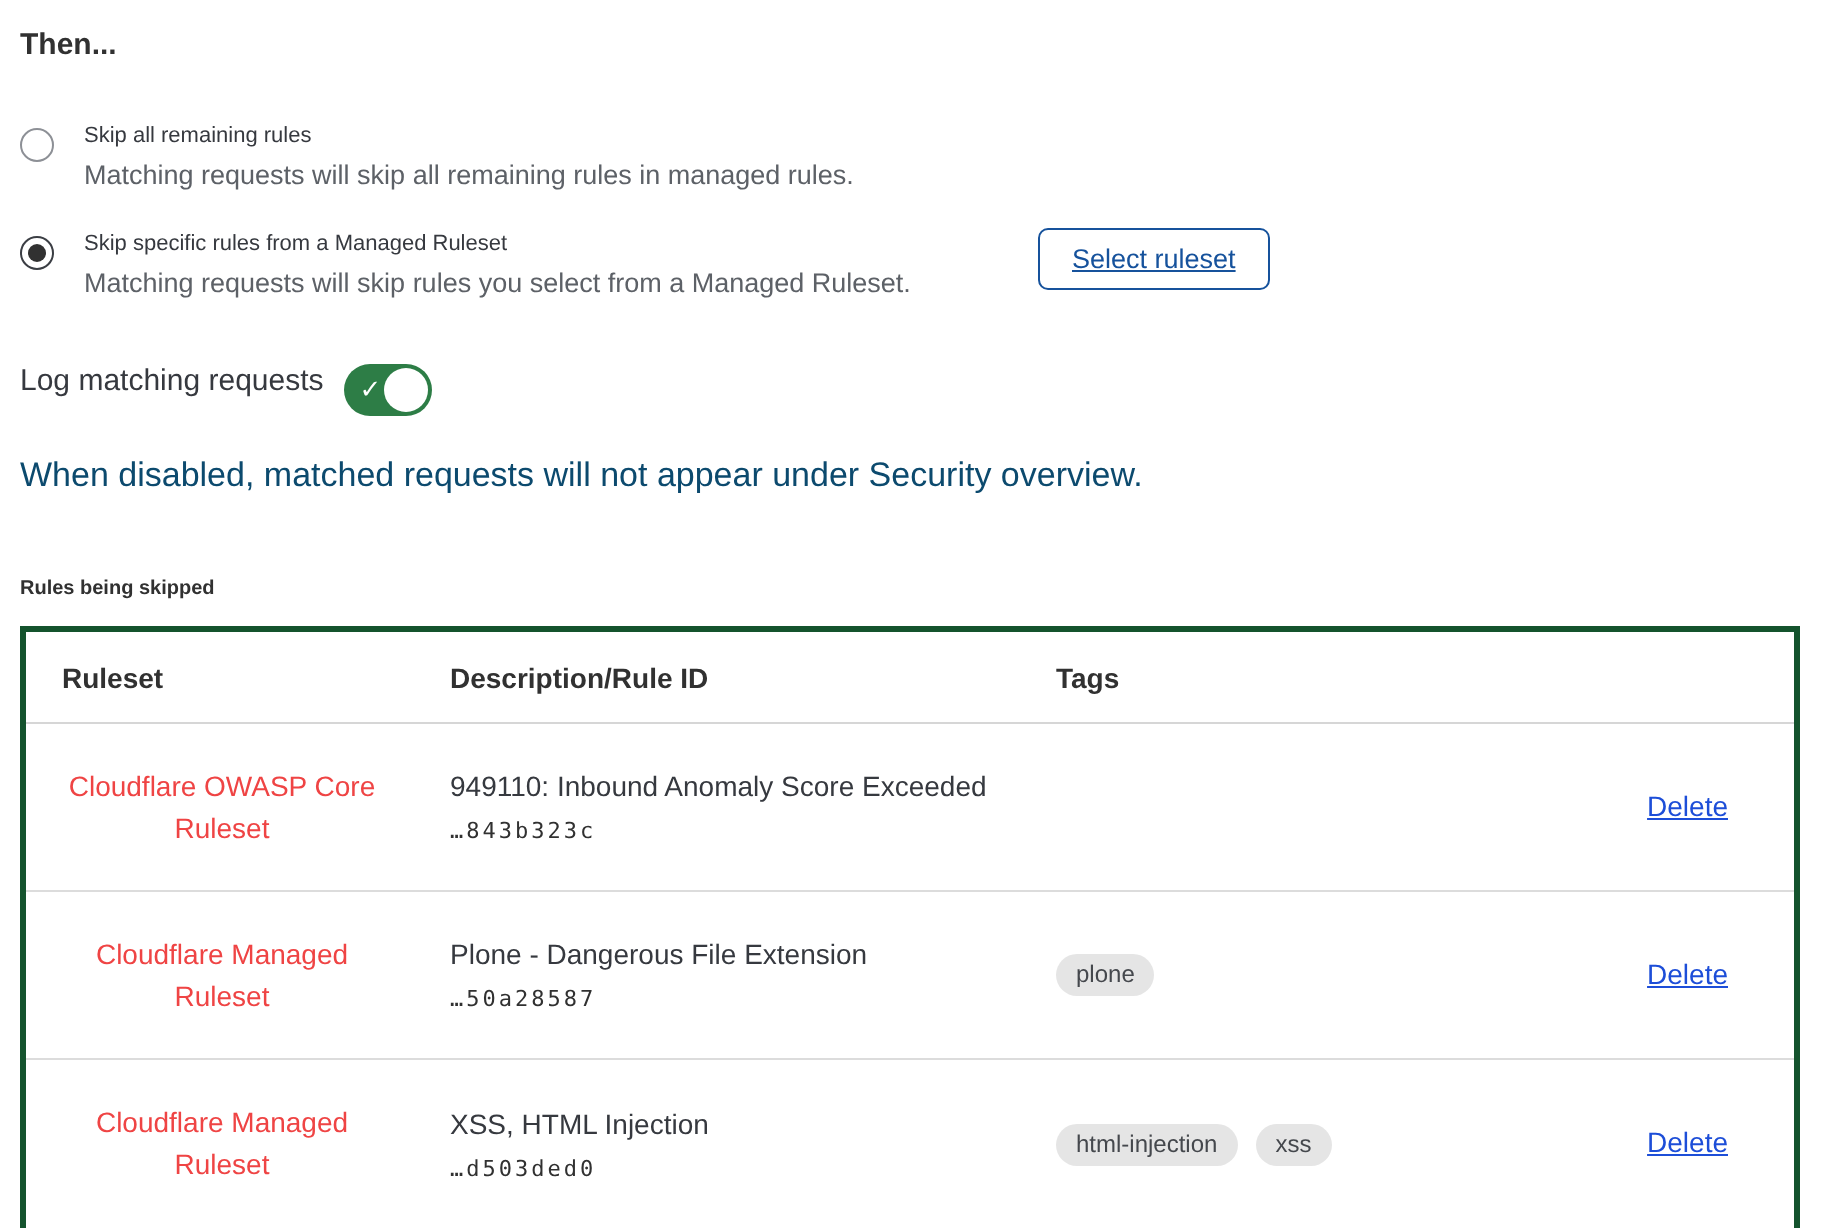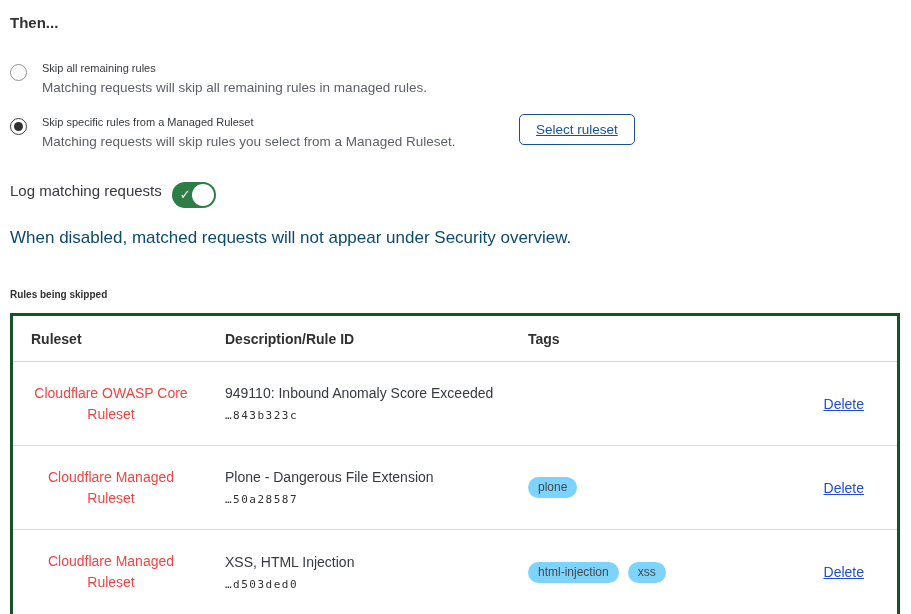--- a/index.html
+++ b/index.html
@@ -31,21 +31,21 @@
   .rules-table { margin-top:13px; width:890px; border:3px solid #14532d; background:#fff; }
   .thead, .trow { display:grid; grid-template-columns:194px 303px 255px 1fr; align-items:center; padding:0 33px 0 18px; }
   .thead { height:46px; border-bottom:1px solid #d6d6d6; }
   .th { font-size:14px; font-weight:700; color:#313131; }
   .trow { height:84px; border-bottom:1px solid #dcdcdc; }
   .trow:last-child { border-bottom:none; }
   .cell-ruleset { font-size:14px; color:#ef4444; padding-right:34px; line-height:21px;text-align:center; }
   .desc-line { font-size:14px; color:#36393f; }
   .rule-id { font-family:"DejaVu Sans Mono","Liberation Mono",monospace; font-size:11px; color:#313131; margin-top:8px; letter-spacing:1.5px; }
   .cell-tags { display:flex; gap:9px; }
-  .tag { background:#7dd3fc; color:#45484d; font-size:12px; padding:3px 10px 4px; border-radius:11px; white-space:nowrap; }
+  .tag { background:#e5e5e5; color:#45484d; font-size:12px; padding:3px 10px 4px; border-radius:11px; white-space:nowrap; }
   .cell-action { text-align:right; }
   .delete-link { color:#1d4ed8; font-size:14px; text-decoration:underline; cursor:pointer; }
 </style>
 </head>
 <body>
 
 <div class="container">
 
   <div class="then-heading">Then...</div>
 

